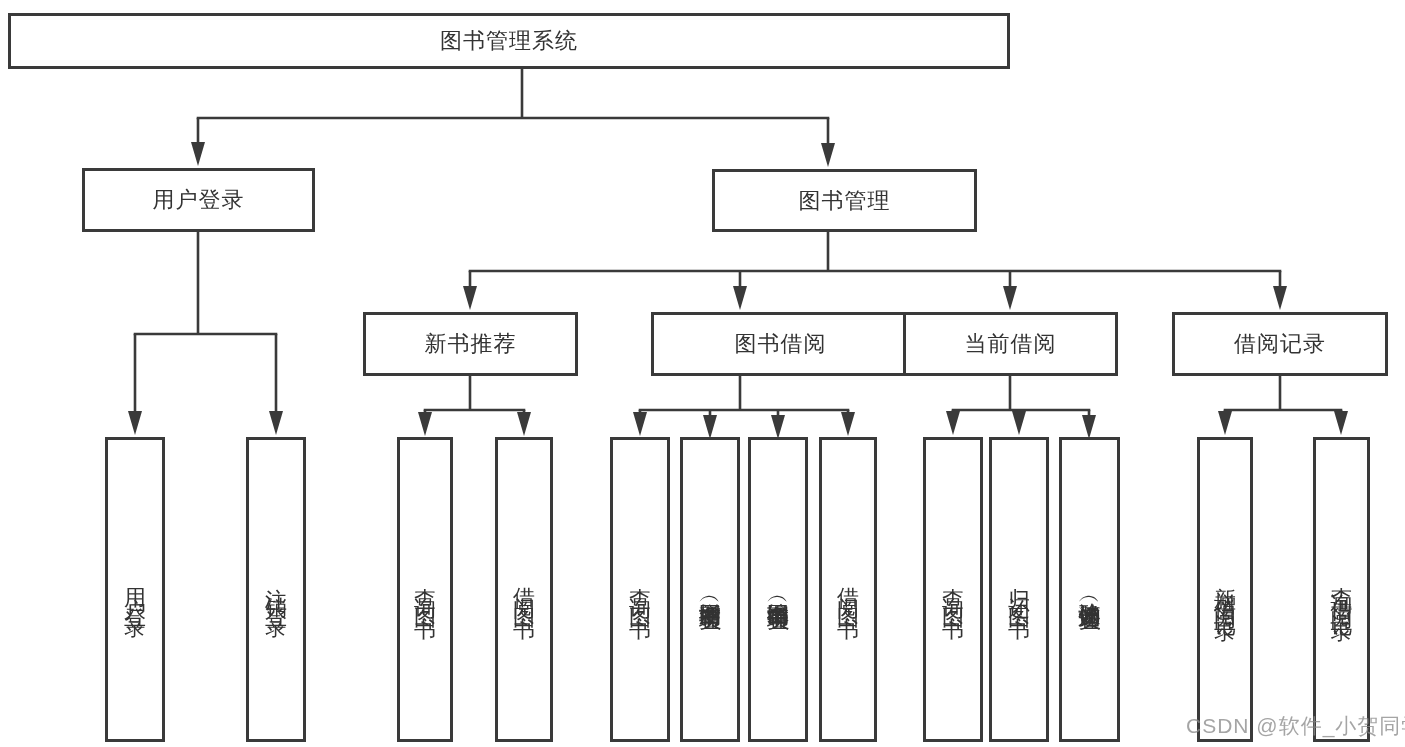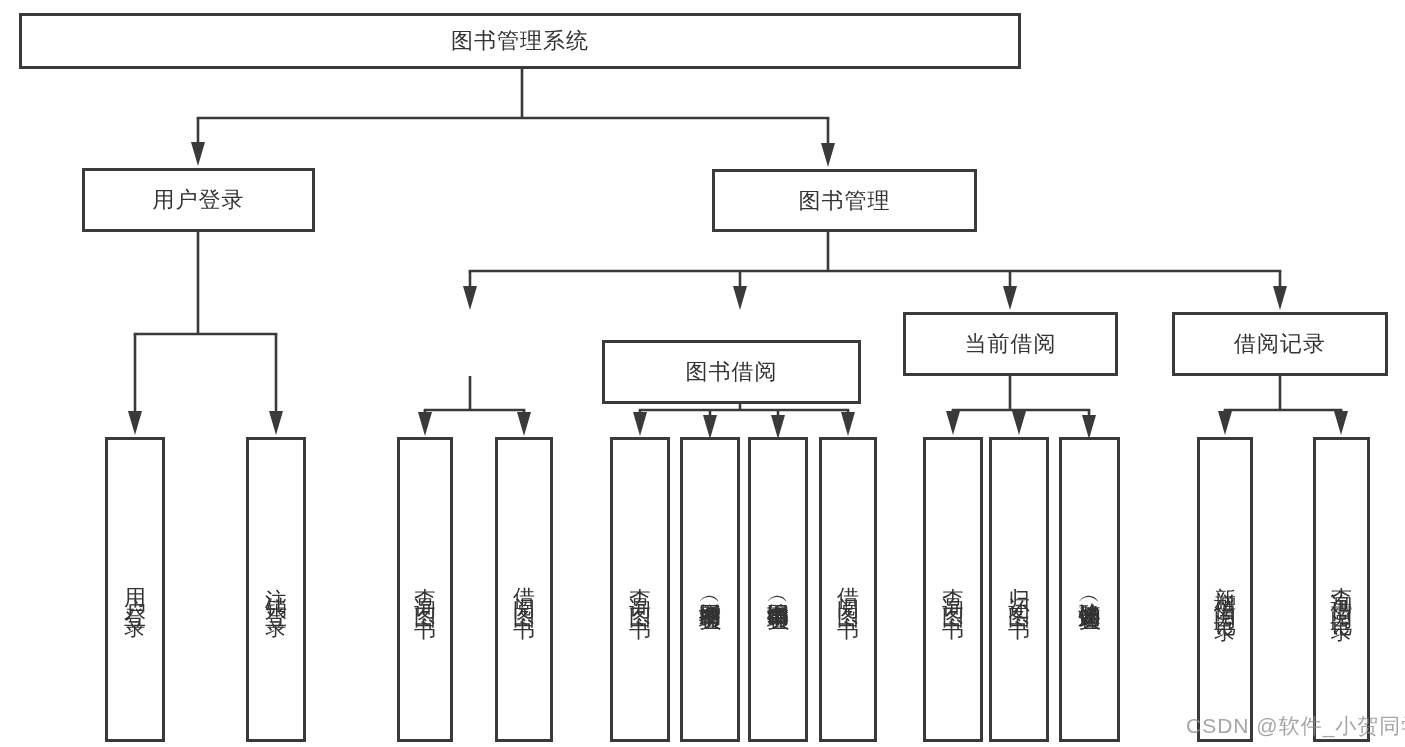--- a/index.html
+++ b/index.html
@@ -85,26 +85,27 @@
       <polygon points="771,415 785,415 778,439"></polygon>
       <polygon points="841,412 855,412 848,436"></polygon>
       <polygon points="946,411 960,411 953,435"></polygon>
       <polygon points="1012,411 1026,411 1019,435"></polygon>
       <polygon points="1082,415 1096,415 1089,439"></polygon>
       <polygon points="1218,411 1232,411 1225,435"></polygon>
       <polygon points="1334,411 1348,411 1341,435"></polygon>
     </g>
   </svg>
 
-  <div class="hbox" style="left:19px;top:13px;width:1002px;height:56px;">图书管理系统</div>
+  <div class="hbox" style="left:8px;top:13px;width:1002px;height:56px;">图书管理系统</div>
 
   <div class="hbox" style="left:82px;top:168px;width:233px;height:64px;">用户登录</div>
   <div class="hbox" style="left:712px;top:169px;width:265px;height:63px;">图书管理</div>
 
-  <div class="hbox" style="left:602px;top:312px;width:259px;height:64px;margin-top:28px;">图书借阅</div>
+  <div class="hbox" style="left:363px;top:312px;width:215px;height:64px;">新书推荐</div>
+  <div class="hbox" style="left:651px;top:312px;width:259px;height:64px;">图书借阅</div>
   <div class="hbox" style="left:903px;top:312px;width:215px;height:64px;">当前借阅</div>
   <div class="hbox" style="left:1172px;top:312px;width:216px;height:64px;">借阅记录</div>
 
   <div class="vbox ls10" style="left:105px;width:60px;">用户登录</div>
   <div class="vbox ls10" style="left:246px;width:60px;">注销登录</div>
 
   <div class="vbox ls10" style="left:397px;width:56px;">查询图书</div>
   <div class="vbox ls10" style="left:495px;width:58px;">借阅图书</div>
 
   <div class="vbox ls10" style="left:610px;width:60px;">查询图书</div>

